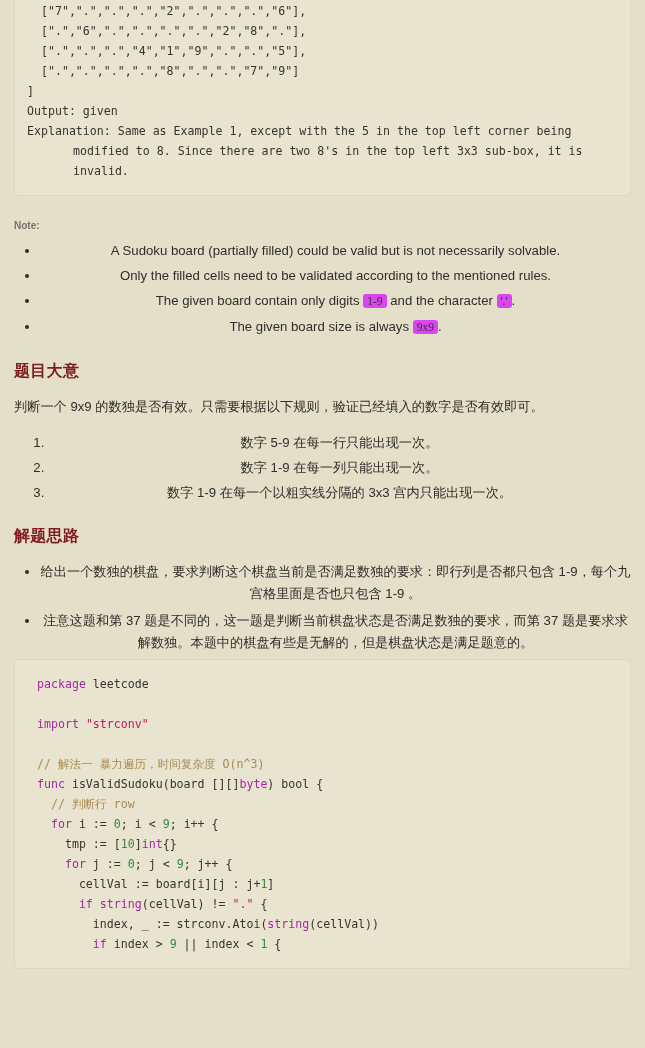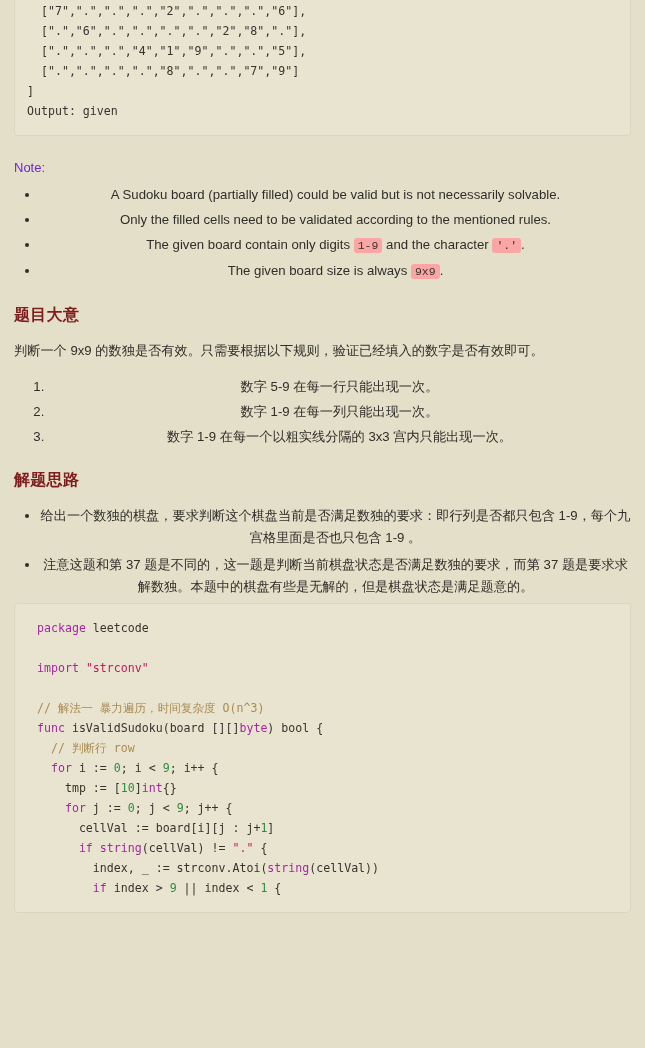--- a/index.html
+++ b/index.html
@@ -46,23 +46,23 @@
 
   
   h2.sec {
     font-size: 16px;
     font-weight: bold;
     color: #7f1d1d;
     margin: 22px 0 14px 0;
     letter-spacing: 0.3px;
   }
   .note-label {
-    font-size: 13px;
-    font-weight: normal;
-    color: #6d28d9;
+    font-size: 10px;
+    font-weight: bold;
+    color: #737373;
     margin: 24px 0 8px 0;
   }
 
   
   ul.bullets, ol.ordered {
     margin: 0 0 0 0;
     padding-left: 26px;
   }
   ul.bullets li, ol.ordered li {
     font-size: 13.2px;
@@ -78,23 +78,23 @@
   p.para {
     font-size: 13.2px;
     line-height: 22px;
     margin: 12px 0 14px 0;
     color: #2f2e2a;
   }
 
   ul.loose li { margin-bottom: 2px; line-height: 23px; }
 
   code.inline {
-    font-family: Liberation Mono, monospace;
+    font-family: Liberation Serif, serif;
     font-size: 11.5px;
-    background: #fca5a5;
+    background: #d946ef;
     border-radius: 3px;
     padding: 1px 4px;
     color: #36342e;
   }
 
   
   .kw  { color: #a626a4; }      
   .typ { color: #a626a4; }      
   .str { color: #c2185b; }      
   .num { color: #2f8a3f; }      
@@ -106,21 +106,21 @@
 <body>
 
 <div class="page">
 
   <div class="codeblock top"><span>  ["7",".",".",".","2",".",".",".","6"],</span>
 <span>  [".","6",".",".",".",".","2","8","."],</span>
 <span>  [".",".",".","4","1","9",".",".","5"],</span>
 <span>  [".",".",".",".","8",".",".","7","9"]</span>
 <span>]</span>
 <span>Output: given</span>
-</div>
+<span class="wrapline" style="display:block;padding-left:46px;text-indent:-46px;">Explanation: Same as Example 1, except with the 5 in the top left corner being modified to 8. Since there are two 8's in the top left 3x3 sub-box, it is invalid.</span></div>
 
   <div class="note-label">Note:</div>
   <ul class="bullets loose">
     <li><span>A Sudoku board (partially filled) could be valid but is not necessarily solvable.</span></li>
     <li><span>Only the filled cells need to be validated according to the mentioned rules.</span></li>
     <li><span>The given board contain only digits </span><code class="inline">1-9</code><span> and the character </span><code class="inline">'.'</code><span>.</span></li>
     <li><span>The given board size is always </span><code class="inline">9x9</code><span>.</span></li>
   </ul>
 
   <h2 class="sec">题目大意</h2>

